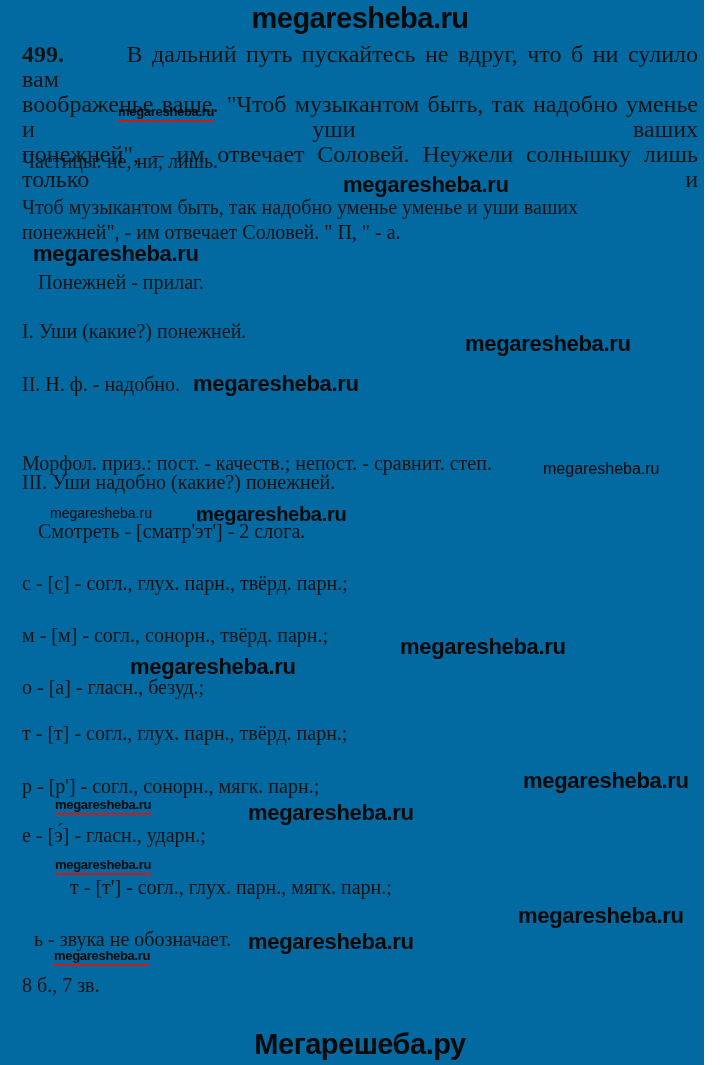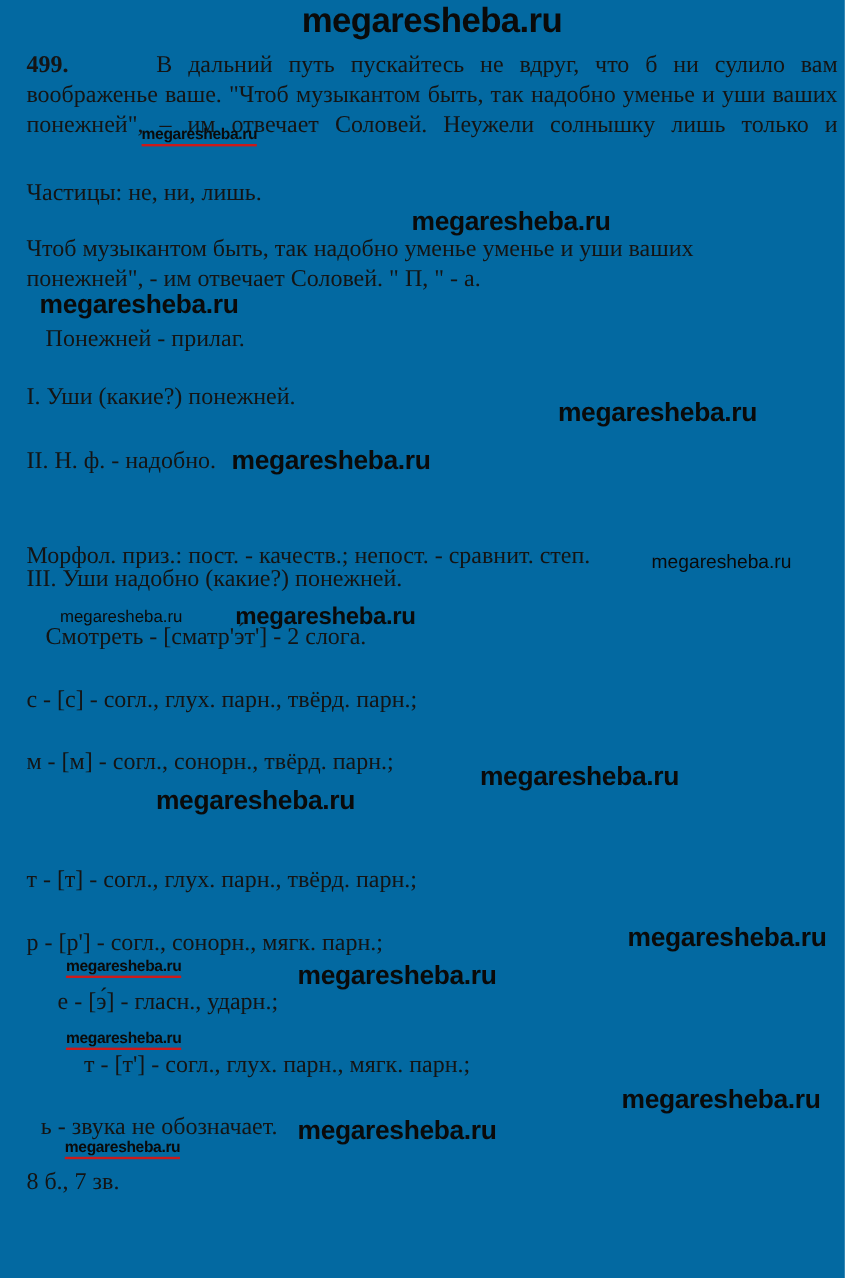--- a/index.html
+++ b/index.html
@@ -9,21 +9,21 @@
   }
   .hdr {
     position:absolute; left:0; width:720px; text-align:center;
     font-family:"Liberation Sans", sans-serif; font-weight:bold;
     color:#0a0a0a; letter-spacing:-0.5px;
   }
   .hdr-top { top:2px; font-size:29px; }
   .hdr-bottom { top:1028px; font-size:29px; }
   .para {
     position:absolute; left:22px; top:42px; width:676px;
-    font-size:20px; line-height:25px; color:#141414;
+    font-size:24px; line-height:25px; color:#141414;
   }
   .jline { text-align:justify; text-align-last:justify; }
   .num { font-weight:bold; display:inline-block; width:95px; }
   .t {
     position:absolute; font-size:20px; white-space:nowrap; color:#141414;
   }
   .wm {
     position:absolute; font-family:"Liberation Sans", sans-serif;
     font-weight:bold; color:#0a0a0a; white-space:nowrap; letter-spacing:-0.3px;
   }
@@ -69,29 +69,31 @@
   <span class="wm wm-reg wm-reg-med" style="left:543px; top:460px;">megaresheba.ru</span>
 
   <span class="wm wm-reg wm-reg-small" style="left:50px; top:505px;">megaresheba.ru</span>
   <span class="wm wm-med" style="left:196px; top:503px;">megaresheba.ru</span>
   <div class="t" style="left:38px; top:520px;">Смотреть - [сматр'э́т'] - 2 слога.</div>
 
   <div class="t" style="left:22px; top:572px;">с - [с] - согл., глух. парн., твёрд. парн.;</div>
   <div class="t" style="left:22px; top:624px;text-align:right;">м - [м] - согл., сонорн., твёрд. парн.;</div>
   <span class="wm wm-big" style="left:400px; top:634px;">megaresheba.ru</span>
   <span class="wm wm-big" style="left:130px; top:654px;">megaresheba.ru</span>
+  <div class="t" style="left:22px; top:676px;">о - [а] - гласн., безуд.;</div>
   <div class="t" style="left:22px; top:722px;">т - [т] - согл., глух. парн., твёрд. парн.;</div>
   <div class="t" style="left:22px; top:775px;">р - [р'] - согл., сонорн., мягк. парн.;</div>
   <span class="wm wm-big" style="left:523px; top:768px;">megaresheba.ru</span>
   <span class="wm wm-small wm-red" style="left:55px; top:797px;">megaresheba.ru</span>
   <span class="wm wm-big" style="left:248px; top:800px;">megaresheba.ru</span>
-  <div class="t" style="left:22px; top:824px;margin-left:26px;">е - [э́] - гласн., ударн.;</div>
+  <div class="t" style="left:22px; top:824px;">е - [э́] - гласн., ударн.;</div>
   <span class="wm wm-small wm-red" style="left:55px; top:857px;">megaresheba.ru</span>
   <div class="t" style="left:22px; top:876px;margin-left:48px;">т - [т'] - согл., глух. парн., мягк. парн.;</div>
   <span class="wm wm-big" style="left:518px; top:903px;">megaresheba.ru</span>
   <div class="t" style="left:34px; top:928px;">ь - звука не обозначает.</div>
   <span class="wm wm-big" style="left:248px; top:929px;">megaresheba.ru</span>
   <span class="wm wm-small wm-red" style="left:54px; top:948px;">megaresheba.ru</span>
 
   <div class="t" style="left:22px; top:974px;">8 б., 7 зв.</div>
 
+  <div class="hdr hdr-bottom">Мегарешеба.ру</div>
 
 </div>
 
 </body></html>

